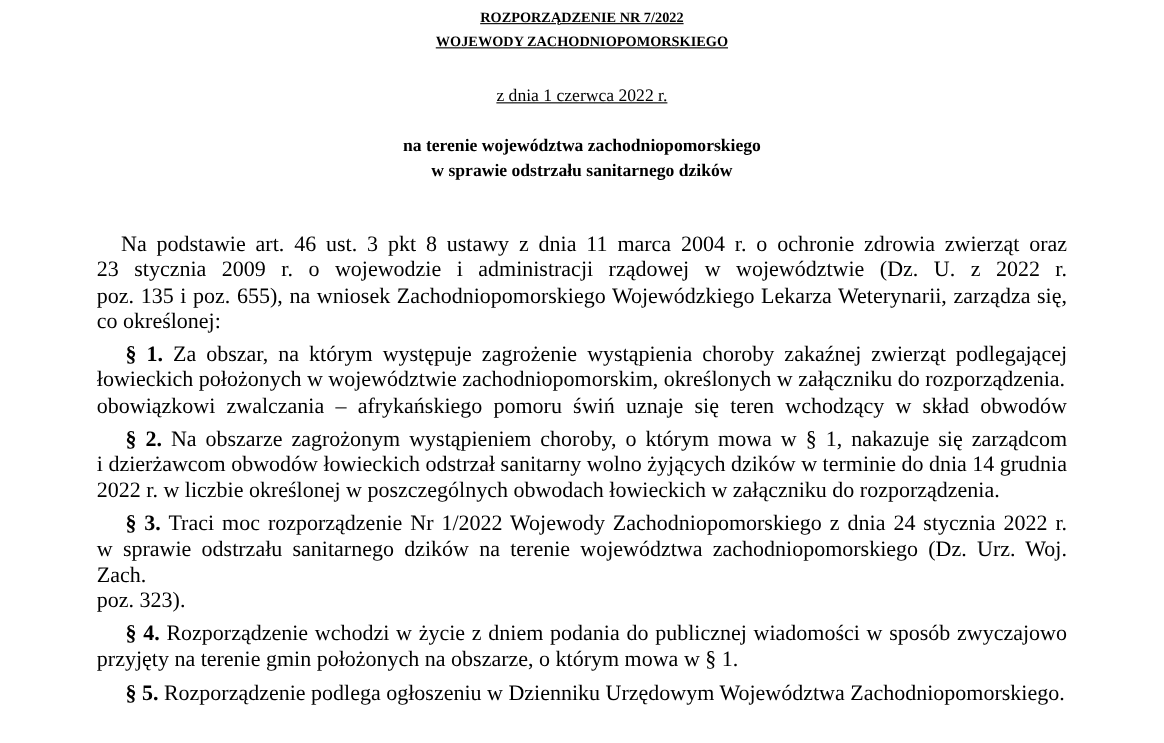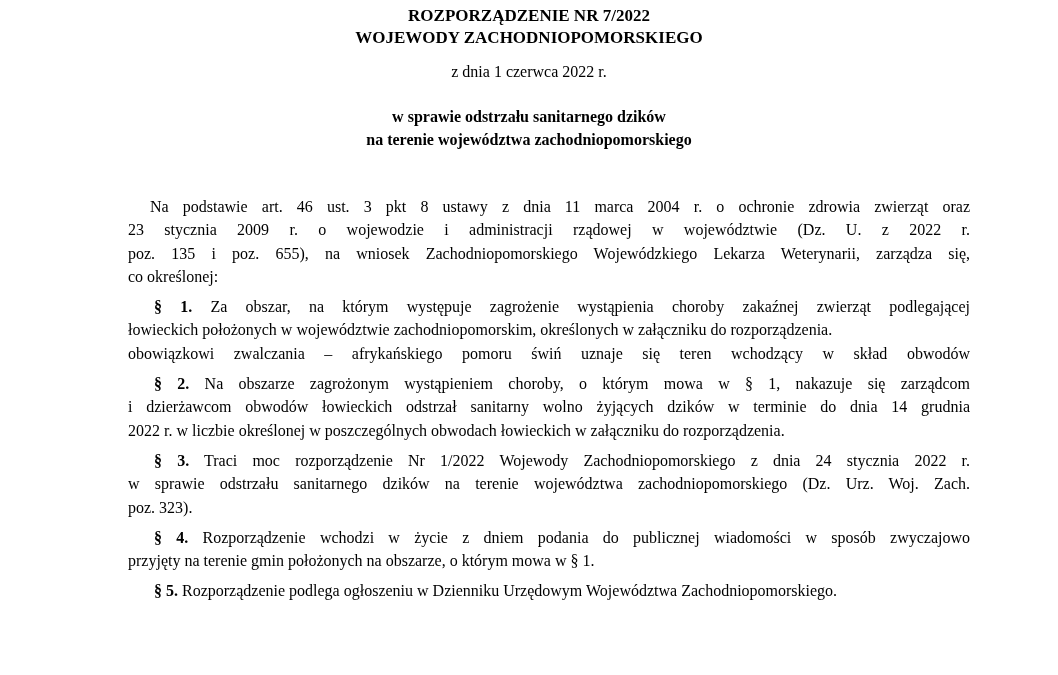--- a/index.html
+++ b/index.html
@@ -17,41 +17,42 @@
     -webkit-font-smoothing: antialiased;
   }
   .content {
     margin-left: 88px;
     width: 882px;
     padding-top: 5px;
   }
   .doc-title {
     text-align: center;
     font-weight: bold;
-    font-size: 17px;
+    font-size: 13px;
     line-height: 22px;
+    text-decoration: underline;
   }
   .doc-date {
     text-align: center;
     font-size: 16px;
     line-height: 22px;
-    margin-top: 12px;
+    margin-top: 28px;
+    text-decoration: underline;
   }
   .doc-subject {
     text-align: center;
     font-weight: bold;
     font-size: 16px;
     line-height: 23px;
     margin-top: 22px;
   }
   .body-text {
     margin-top: 44px;
-    font-size: 16px;
+    font-size: 20px;
     line-height: 23.3px;
-    margin-left: 40px;
   }
   .para { margin: 0; }
   .sec  { margin-top: 7px; }
   .line {
     margin: 0;
     text-align: justify;
     text-align-last: justify;
   }
   .line.last {
     text-align: justify;
@@ -67,22 +68,22 @@
 <div class="content">
 
   <div class="doc-title">
     <div>ROZPORZĄDZENIE NR 7/2022</div>
     <div>WOJEWODY ZACHODNIOPOMORSKIEGO</div>
   </div>
 
   <div class="doc-date">z dnia 1 czerwca 2022 r.</div>
 
   <div class="doc-subject">
+    <div>na terenie województwa zachodniopomorskiego</div>
     <div>w sprawie odstrzału sanitarnego dzików</div>
-    <div>na terenie województwa zachodniopomorskiego</div>
   </div>
 
   <div class="body-text">
 
     <div class="para">
       <p class="line indent">Na podstawie art. 46 ust. 3 pkt 8 ustawy z dnia 11 marca 2004 r. o ochronie zdrowia zwierząt oraz</p>
       <p class="line">23 stycznia 2009 r. o wojewodzie i administracji rządowej w województwie (Dz. U. z 2022 r.</p>
       <p class="line">poz. 135 i poz. 655), na wniosek Zachodniopomorskiego Wojewódzkiego Lekarza Weterynarii, zarządza się,</p>
       <p class="line last">co określonej:</p>
     </div>

